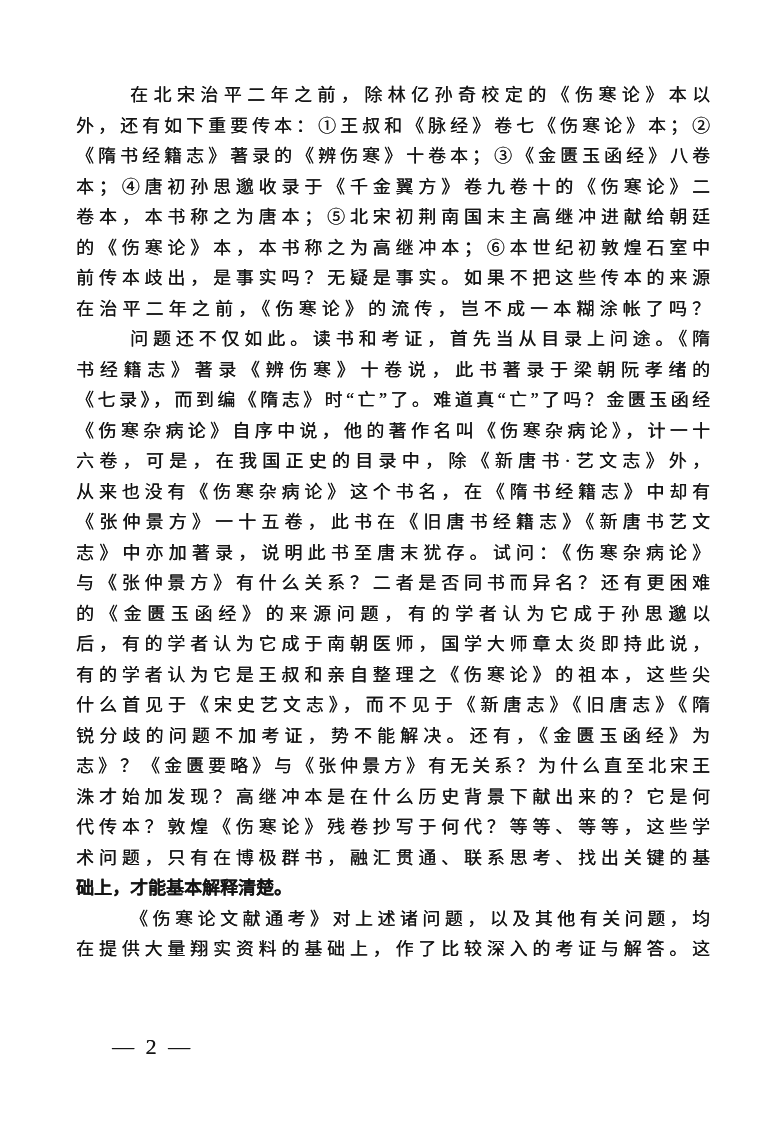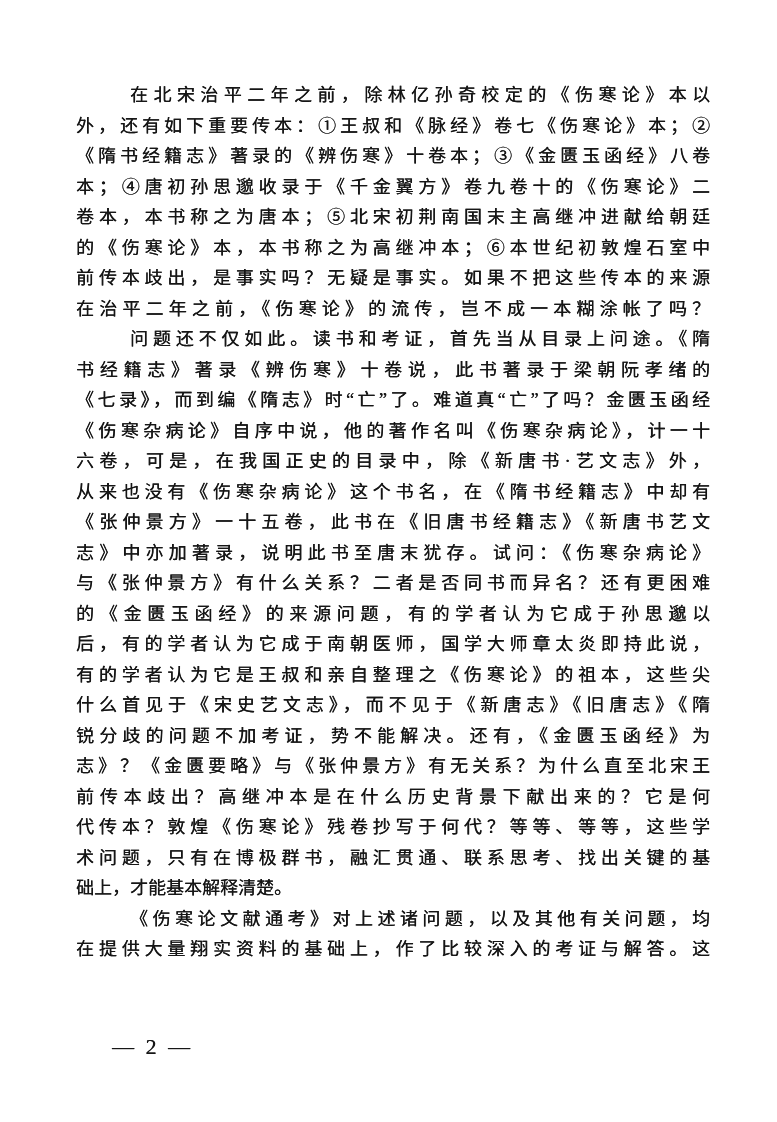--- a/index.html
+++ b/index.html
@@ -30,20 +30,21 @@
     text-align: justify;
     text-align-last: justify;
     overflow: hidden;
   }
   .line.indent {
     text-indent: 54px;
   }
   .line.flush {
     text-align: left;
     text-align-last: left;
+    font-weight: bold;
   }
   .footer {
     position: absolute;
     left: 112px;
     top: 1032px;
     color: #161616;
     font-family: "Liberation Serif", "DejaVu Serif", serif;
     font-size: 22px;
     line-height: 30px;
     letter-spacing: 3px;
@@ -73,21 +74,21 @@
     <div class="line">从来也没有《伤寒杂病论》这个书名，在《隋书经籍志》中却有</div>
     <div class="line">《张仲景方》一十五卷，此书在《旧唐书经籍志》《新唐书艺文</div>
     <div class="line">志》中亦加著录，说明此书至唐末犹存。试问：《伤寒杂病论》</div>
     <div class="line">与《张仲景方》有什么关系？二者是否同书而异名？还有更困难</div>
     <div class="line">的《金匮玉函经》的来源问题，有的学者认为它成于孙思邈以</div>
     <div class="line">后，有的学者认为它成于南朝医师，国学大师章太炎即持此说，</div>
     <div class="line">有的学者认为它是王叔和亲自整理之《伤寒论》的祖本，这些尖</div>
     <div class="line">什么首见于《宋史艺文志》，而不见于《新唐志》《旧唐志》《隋</div>
     <div class="line">锐分歧的问题不加考证，势不能解决。还有，《金匮玉函经》为</div>
     <div class="line">志》？《金匮要略》与《张仲景方》有无关系？为什么直至北宋王</div>
-    <div class="line">前传本歧出？高继冲本是在什么历史背景下献出来的？它是何</div>
+    <div class="line">洙才始加发现？高继冲本是在什么历史背景下献出来的？它是何</div>
     <div class="line">代传本？敦煌《伤寒论》残卷抄写于何代？等等、等等，这些学</div>
     <div class="line">术问题，只有在博极群书，融汇贯通、联系思考、找出关键的基</div>
     <div class="line flush">础上，才能基本解释清楚。</div>
 
     <div class="line indent">《伤寒论文献通考》对上述诸问题，以及其他有关问题，均</div>
     <div class="line">在提供大量翔实资料的基础上，作了比较深入的考证与解答。这</div>
   </div>
   <div class="footer">— 2 —</div>
 </div>
 

